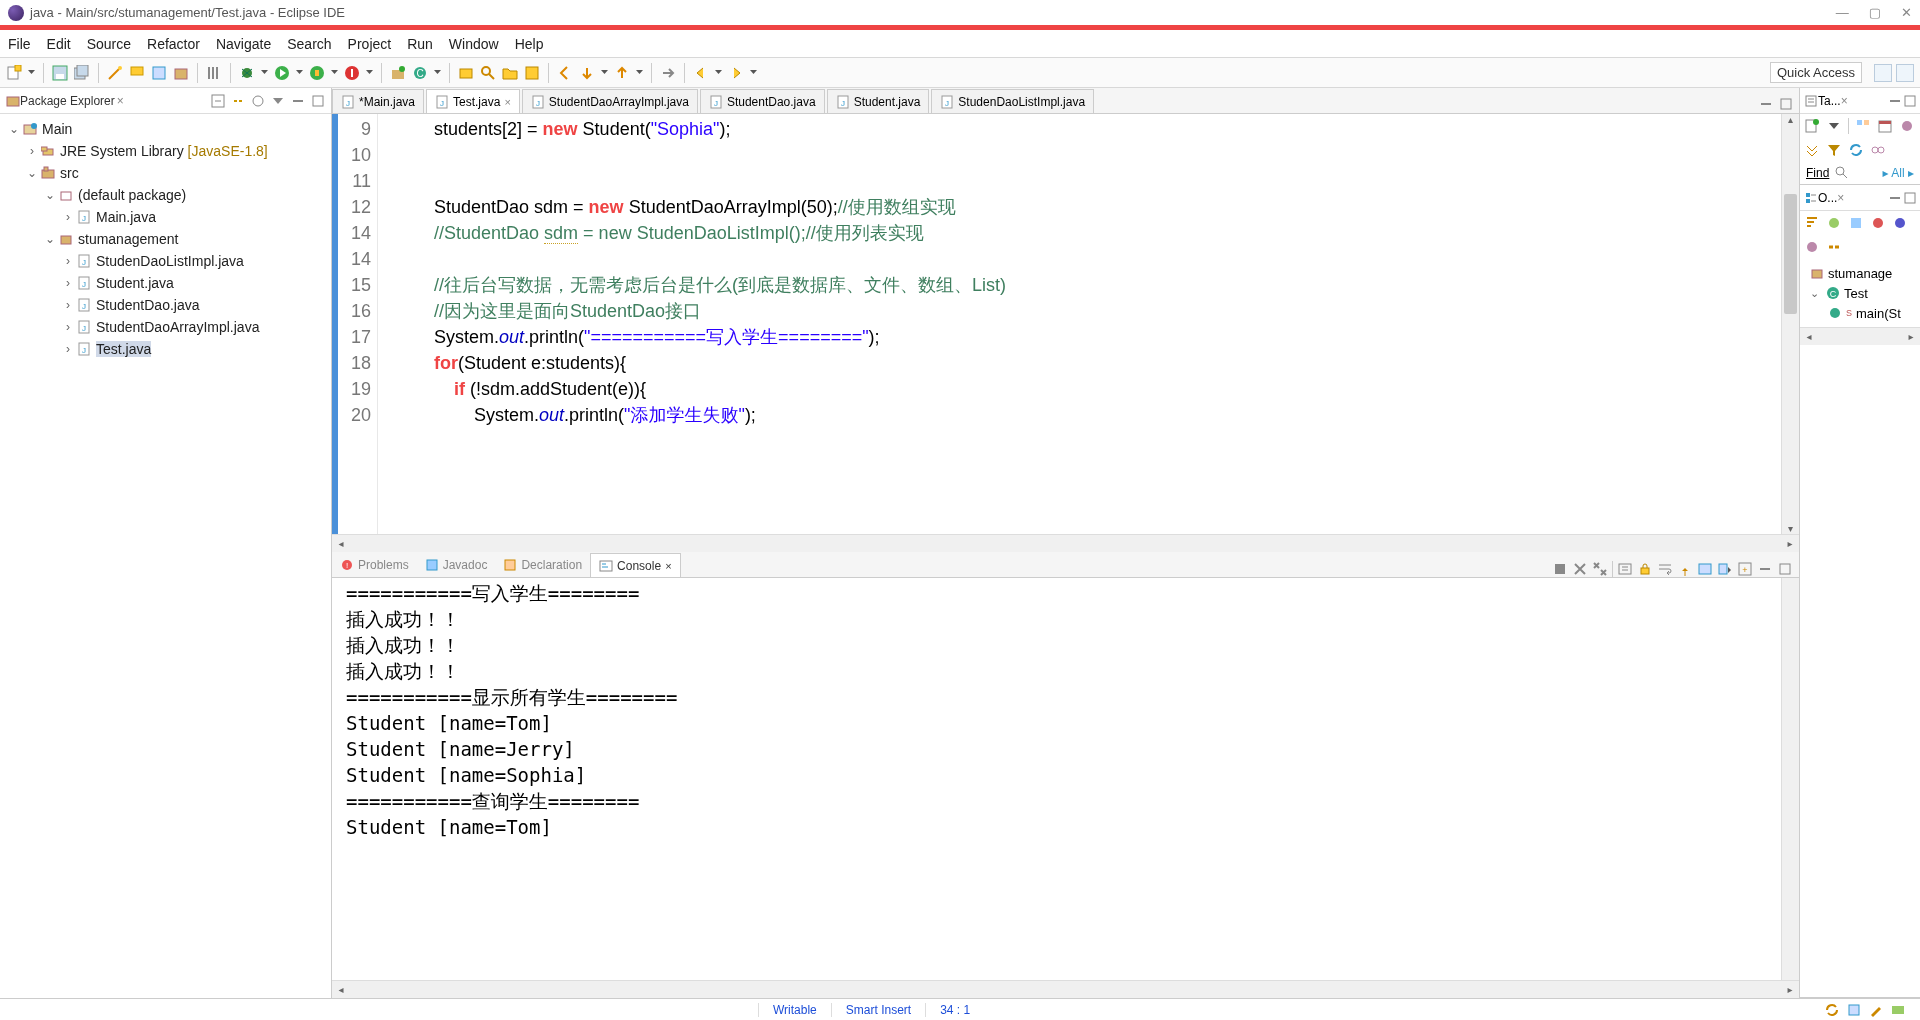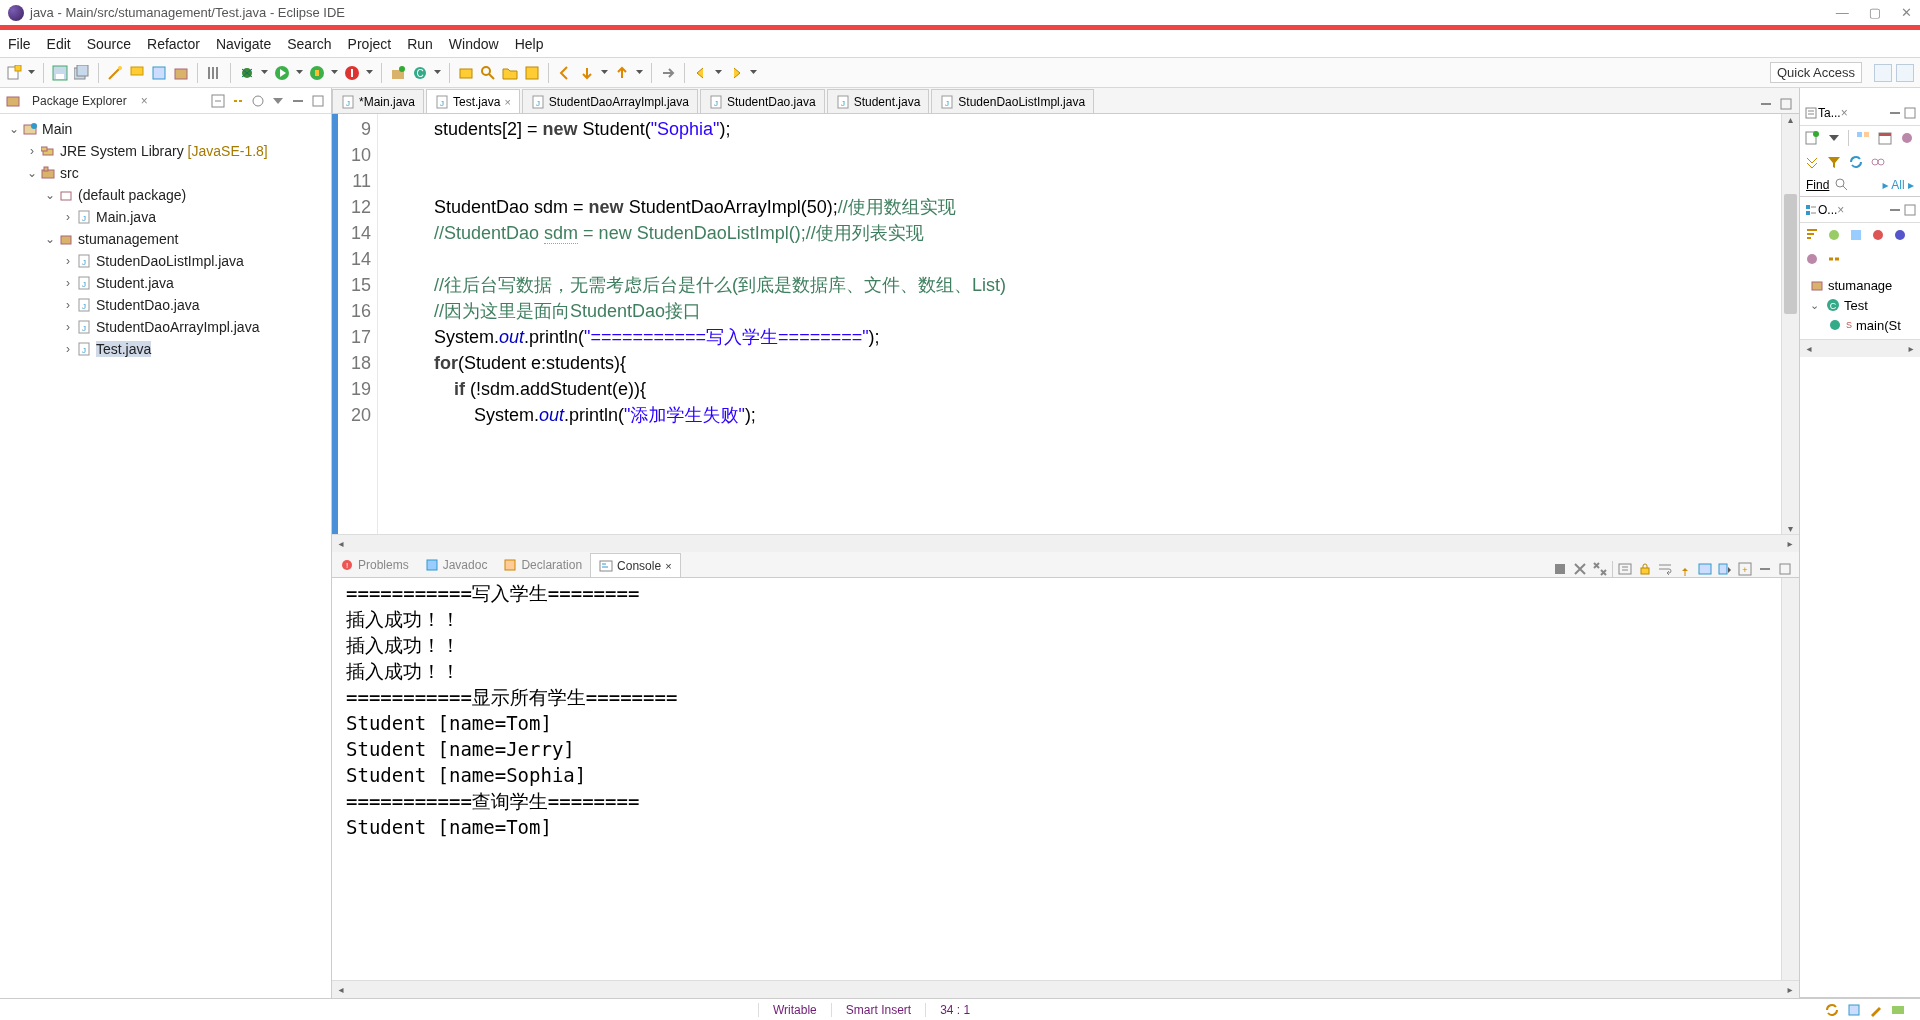--- a/index.html
+++ b/index.html
@@ -11,41 +11,41 @@
 .toolbar { height: 30px; display: flex; align-items: center; padding: 0 6px; gap: 6px; border-bottom: 1px solid #d8d8d8; background: #fafafa; }
 .toolbar .tb-icon { width: 16px; height: 16px; display: inline-block; }
 .toolbar .sep { width: 1px; height: 20px; background: #ccc; margin: 0 2px; }
 .toolbar .dd { width: 7px; height: 7px; }
 .quick-access { margin-left: auto; border: 1px solid #ccc; padding: 2px 6px; font-size: 13px; color: #333; background: #fff; }
 .persp-icons { display: flex; gap: 4px; margin-left: 6px; }
 .persp-icons .pi { width: 18px; height: 18px; border: 1px solid #bcd; background: #eef5fb; }
 .workspace { display: flex; height: calc(100% - 30px - 28px - 30px - 22px); }
 .left-pane { width: 332px; border-right: 1px solid #ccc; display: flex; flex-direction: column; }
 .view-header { height: 26px; display:flex; align-items:center; padding: 0 6px; font-size:12px; color:#333; border-bottom: 1px solid #ddd; }
-.view-header .title { display:flex; align-items:center; gap:12px; }
+.view-header .title { display:flex; align-items:center; gap:0; }
 .view-header .title .x { color:#888; margin-left:2px; }
 .view-header .vh-icons { margin-left:auto; display:flex; gap:6px; }
 .vh-icons .vi { width:14px; height:14px; }
 .tree { flex:1; overflow:auto; padding: 4px 2px; font-size: 14px; color:#222; }
 .tree .node { display:flex; align-items:center; height: 22px; }
 .tree .tw { width:16px; text-align:center; color:#666; font-size:12px; }
 .tree .ic { width:16px; height:16px; margin-right:4px; display:inline-flex; align-items:center; justify-content:center; }
 .tree .lbl .sub { color:#a57a00; }
 .tree .sel { background:#d0d9e8; }
 .center-pane { flex: 1; display:flex; flex-direction:column; border-right:1px solid #ccc; }
 .editor-tabs { height: 26px; display:flex; align-items:flex-end; border-bottom:1px solid #ccc; background:#f5f5f5; position:relative; }
 .etab { display:flex; align-items:center; height:24px; padding:0 8px; border:1px solid #ccc; border-bottom:none; font-size:12px; background:#f2f2f2; margin-right:2px; gap:4px; }
 .etab .x { color:#888; font-size:11px; }
 .etab.active { background:#fff; }
 .etab .j-ic { width:14px; height:14px; }
 .editor-area { flex:1; display:flex; overflow:hidden; background:#fff; position:relative; }
 .gutter { width:40px; background:#fff; border-right:1px solid #e8e8e8; font-family: Consolas, monospace; font-size:18px; color:#777; text-align:right; padding-right:6px; line-height:26px; padding-top:2px; }
 .ruler { width:6px; background:#4a90d9; }
 .code { flex:1; font-family: Consolas, "Courier New", monospace; font-size:18px; line-height:26px; padding-top:2px; padding-left: 16px; white-space: pre; overflow:auto; }
-.code .kw { color:#404040; font-weight:bold; }
+.code .kw { color:#ef4444; font-weight:bold; }
 .code .str { color:#2a00ff; }
 .code .cmt { color:#3f7f5f; }
 .code .fld { color:#0000c0; font-style:italic; }
 .code .num { color:#000; }
 .code .warn { border-bottom: 1px dotted #c9a227; }
 .editor-vscroll { width:18px; background:#f0f0f0; border-left:1px solid #ddd; position:relative; }
 .editor-vscroll .thumb { position:absolute; left:2px; right:2px; top:80px; height:120px; background:#c8c8c8; border-radius:2px; }
 .editor-vscroll .arrow { text-align:center; font-size:10px; color:#666; }
 .hscroll { height:18px; background:#f0f0f0; border-top:1px solid #ddd; display:flex; align-items:center; }
 .hscroll .harrow { width:18px; text-align:center; font-size:10px; color:#666; }
@@ -64,21 +64,21 @@
 .right-pane { width:120px; display:flex; flex-direction:column; }
 .rp-section { border-bottom:1px solid #ccc; }
 .rp-header { height:26px; display:flex; align-items:center; font-size:12px; padding:0 4px; border-bottom:1px solid #ddd; }
 .rp-header .rh-icons { margin-left:auto; display:flex; gap:3px; }
 .rp-row { display:flex; gap:6px; padding:4px; }
 .rp-row .ri { width:16px; height:16px; }
 .find-row { display:flex; align-items:center; gap:6px; padding:4px 6px; font-size:12px; }
 .find-row .mag { width:14px; height:14px; }
 .outline-tree { font-size:13px; padding:4px 6px; }
 .outline-tree .on { display:flex; align-items:center; height:20px; gap:4px; }
-.statusbar { height:22px; display:flex; align-items:center; font-size:12px; color:#701a75; border-top:1px solid #ccc; padding:0 8px; }
+.statusbar { height:22px; display:flex; align-items:center; font-size:12px; color:#1d4ed8; border-top:1px solid #ccc; padding:0 8px; }
 .statusbar .cell { padding: 0 14px; border-left:1px solid #ddd; }
 .statusbar .doodles { margin-left:auto; display:flex; gap:6px; padding-right:6px; }
 .statusbar .sd { width:16px; height:16px; }
 svg { display:block; }
 .ml { margin-left: var(--ind, 0px); }
 </style>
 </head>
 <body>
 
 <div class="titlebar">
@@ -615,21 +615,21 @@
       </div>
       <div class="hscroll">
         <span class="harrow">◂</span>
         <span class="htrack"></span>
         <span class="harrow">▸</span>
       </div>
     </div>
   </div>
 
   <div class="right-pane">
-    <div class="rp-section" style="flex:0 0 auto;margin-top:12px;">
+    <div class="rp-section" style="flex:0 0 auto;">
       <div class="rp-header">
         <svg width="14" height="14">
             <rect x="2" y="2" width="10" height="10" fill="#fff" stroke="#888"></rect>
             <path d="M4 5h6M4 8h6" stroke="#888"></path>
           </svg>
         <span>Ta...</span>
         <span style="color:#888">×</span>
         <div class="rh-icons">
           <svg width="12" height="12">
               <rect x="1" y="5" width="10" height="2" fill="#888"></rect>

